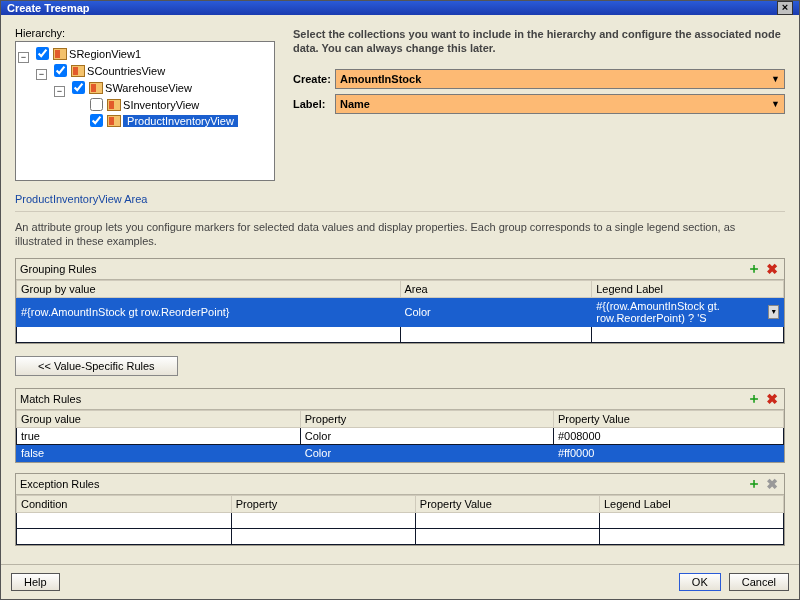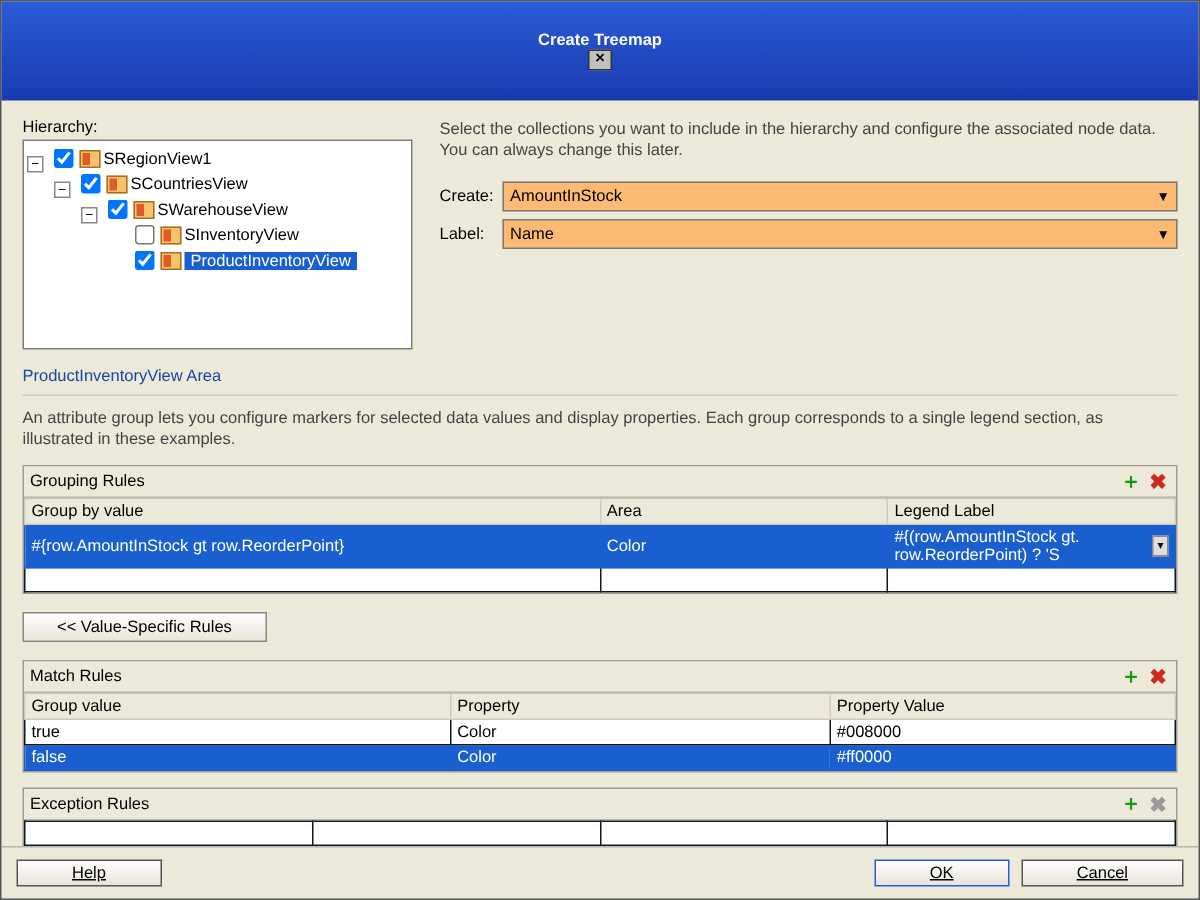--- a/index.html
+++ b/index.html
@@ -1,34 +1,34 @@
 <!DOCTYPE html>
 <html><head>
 <meta charset="utf-8">
 <style>
   * { box-sizing: border-box; font-family: "Segoe UI", Tahoma, sans-serif; font-size: 11px; }
   html, body { margin:0; padding:0; background:#ece9d8; width:800px; height:600px; overflow:hidden; }
   .dialog { width:800px; height:600px; border:1px solid #555; background:#ece9d8; display:flex; flex-direction:column; }
-  .titlebar { background: linear-gradient(#2a5bd7,#1a3bb0); color:#fff; font-weight:bold; font-size:12px; padding:20px 6px; display:flex; justify-content:space-between; align-items:center;flex-direction:column; }
+  .titlebar { background: linear-gradient(#2a5bd7,#1a3bb0); color:#fff; font-weight:bold; font-size:12px; padding:0 6px; display:flex; justify-content:space-between; align-items:center; }
   .titlebar .close { width:16px; height:14px; background:#c0c0c0; border:1px solid #333; text-align:center; line-height:11px; color:#000; font-weight:bold; cursor:default; }
   .content { flex:1; padding:12px 14px 6px 14px; display:flex; flex-direction:column; gap:4px; overflow:hidden; }
   .toprow { display:flex; gap:18px; }
   .hierbox { width:260px; }
   .hierlabel { margin-bottom:2px; }
   .hierpanel { background:#fff; border:1px solid #7a7a7a; height:140px; padding:4px 2px; overflow:auto; }
   .tree ul { list-style:none; margin:0 0 0 18px; padding:0; }
   .tree li { margin:1px 0; white-space:nowrap; }
   .treerow { display:inline-flex; align-items:center; gap:2px; padding:0 2px; }
   .toggle { width:11px; height:11px; border:1px solid #888; text-align:center; line-height:9px; font-size:9px; cursor:default; margin-right:2px; display:inline-block; }
   .toggle.placeholder { border:0; }
   input[type=checkbox]{ margin:0 2px 0 0; }
   .nodeicon { width:14px; height:12px; display:inline-block; background:#f4c26b; border:1px solid #a57120; position:relative; }
   .nodeicon::before { content:""; position:absolute; left:1px; top:1px; bottom:1px; width:5px; background:#e25a2b; }
   .sel { background:#1a5fcf; color:#fff; }
-  .rightpane { flex:1; }
+  .rightpane { flex:1;font-weight:bold; }
   .instr { color:#444; line-height:14px; margin-bottom:14px; }
   .fieldrow { display:flex; align-items:center; gap:6px; margin:5px 0; }
   .fieldrow label { width:36px; }
   .combo { flex:1; height:20px; border:1px solid #7a7a7a; background:#fdba74; display:flex; align-items:center; padding:0 4px; justify-content:space-between; cursor:default; }
   .combo .arrow { font-size:9px; }
   .section-title { color:#1747a3; margin-top:8px; }
   .section-line { border:0; border-top:1px solid #cfcabb; margin:2px 0 4px 0; }
   .desc { color:#444; line-height:14px; }
   .panel { border:1px solid #9e9a8d; margin-top:6px; }
   .panel-hd { background:#ece9d8; border-bottom:1px solid #b8b4a5; padding:2px 4px; display:flex; justify-content:space-between; align-items:center; }
@@ -38,21 +38,21 @@
   .ibtn.del { color:#cc2a1b; }
   .ibtn.disabled { color:#999; }
   table.grid { width:100%; border-collapse:collapse; background:#fff; }
   table.grid th { text-align:left; font-weight:normal; background:#ece9d8; border:1px solid #cfcabb; padding:2px 4px; }
   table.grid td { border:1px solid #0f172a; padding:2px 4px; height:16px; }
   tr.selrow td { background:#1a5fcf; color:#fff; border-color:#1a5fcf; }
   .cellcombo { display:flex; justify-content:flex-start; align-items:center; }
   .cellcombo .arrow { width:14px; height:14px; background:#ddd; border:1px solid #888; text-align:center; line-height:12px; font-size:8px; color:#000; }
   .valuerules { display:inline-block; padding:3px 22px; margin:8px 0 2px 0; border:1px solid #888; background:linear-gradient(#fefefe,#e8e4d8); cursor:default; }
   .footer { border-top:1px solid #b8b4a5; padding:8px 10px; display:flex; justify-content:space-between; }
-  .btn { padding:2px 36px; border:1px solid #555; background:linear-gradient(#fefefe,#e8e4d8); cursor:default;text-decoration:underline; }
+  .btn { padding:2px 12px; border:1px solid #555; background:linear-gradient(#fefefe,#e8e4d8); cursor:default; }
   .btns-right { display:flex; gap:8px; }
   .spacer-row td { height:16px; background:#fff; }
 </style>
 </head>
 <body>
 
 <div class="dialog">
   <div class="titlebar">
     <span>Create Treemap</span>
     <span class="close">×</span>
@@ -207,20 +207,26 @@
     <div class="panel">
       <div class="panel-hd">
         <span>Exception Rules</span>
         <span class="iconbtns">
           <span class="ibtn add">＋</span>
           <span class="ibtn disabled">✖</span>
         </span>
       </div>
       <table class="grid">
         <tbody>
+            <tr>
+          <th style="width:28%">Condition</th>
+          <th style="width:24%">Property</th>
+          <th style="width:24%">Property Value</th>
+          <th style="width:24%">Legend Label</th>
+        </tr>
         <tr class="spacer-row">
               <td></td>
               <td></td>
               <td></td>
               <td></td>
             </tr>
         <tr class="spacer-row">
               <td></td>
               <td></td>
               <td></td>

